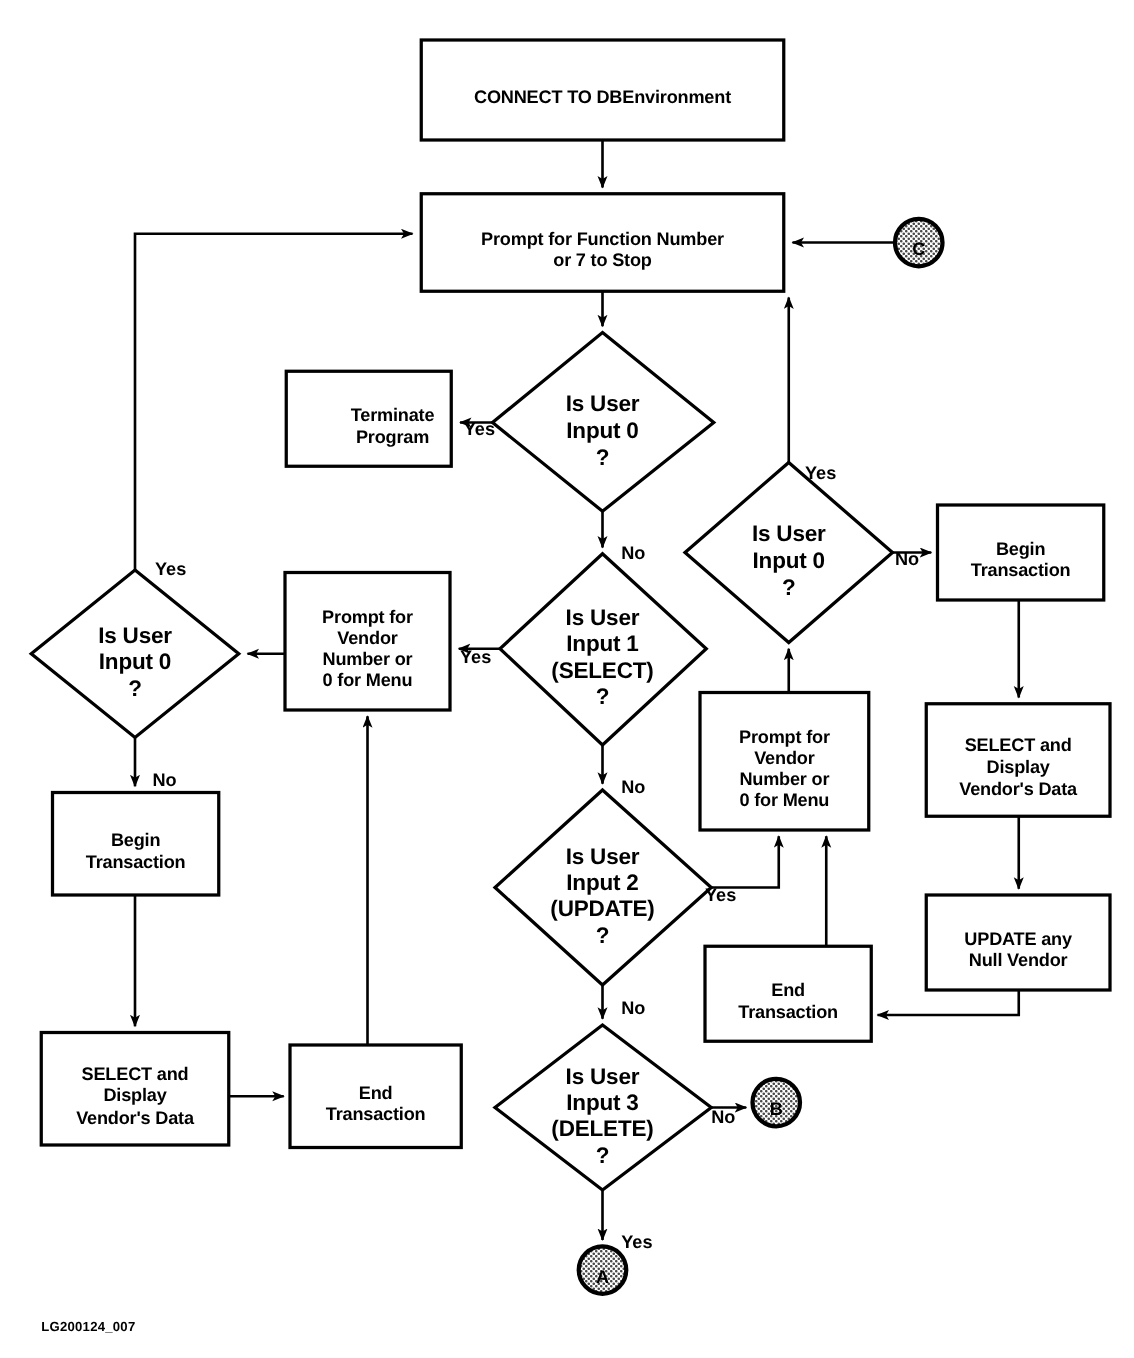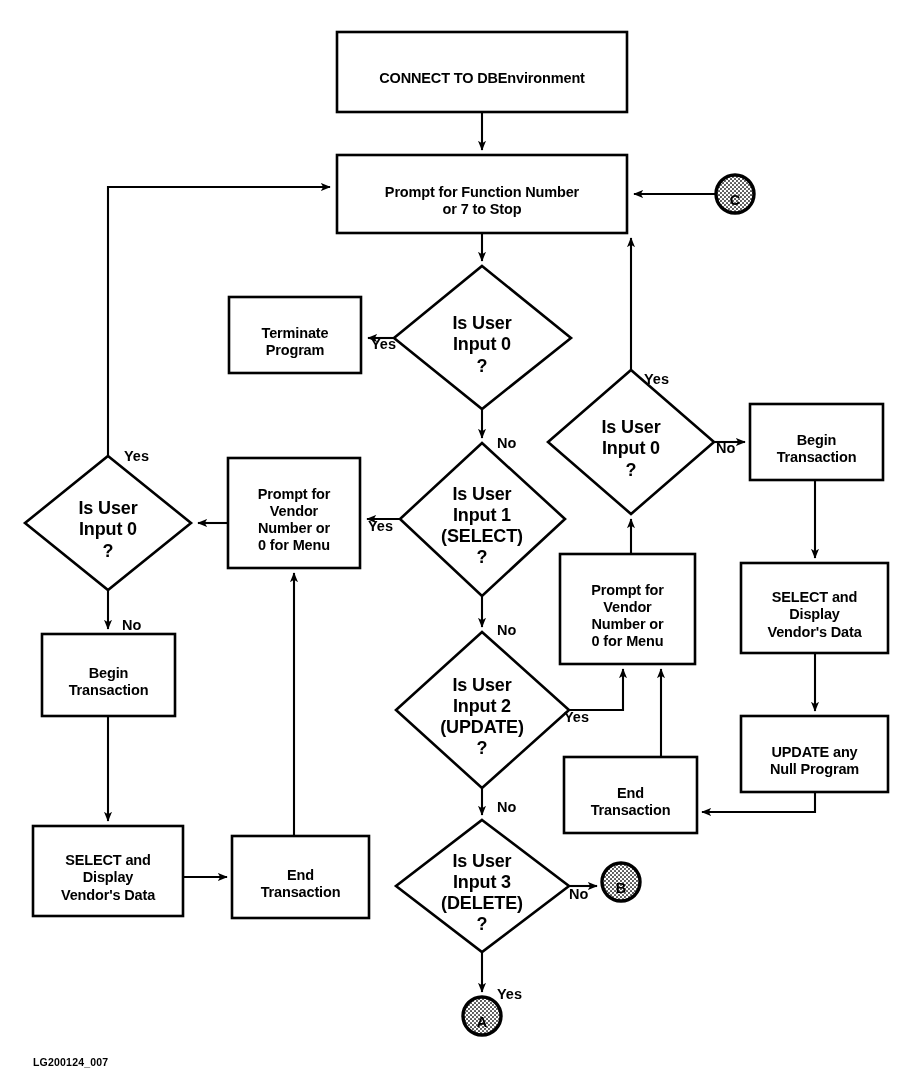--- a/index.html
+++ b/index.html
@@ -180,21 +180,21 @@
 
       <path d="M631,554 L631,519" marker-end="url(#arrow)"></path>
     </g>
   </svg>
 
   <div class="node-label box-label-wide" style="left:337px; top:32px; width:290px; height:80px;">CONNECT TO DBEnvironment</div>
 
   <div class="node-label box-label-wide" style="left:337px; top:155px; width:290px; height:78px;">Prompt for Function Number
 or 7 to Stop</div>
 
-  <div class="node-label box-label" style="left:229px; top:297px; width:132px; height:76px;">Terminate
+  <div class="node-label box-label" style="left:229px; top:297px; width:132px; height:76px;padding-left:19px;">Terminate
 Program</div>
 
   <div class="node-label diamond-label" style="left:404px; top:296px; width:156px; height:84px;">Is User
 Input 0
 ?</div>
 
   <div class="node-label diamond-label" style="left:404px; top:467px; width:156px; height:104px;">Is User
 Input 1
 (SELECT)
 ?</div>
@@ -223,21 +223,21 @@
 ?</div>
 
   <div class="node-label box-label" style="left:750px; top:404px; width:133px; height:76px;">Begin
 Transaction</div>
 
   <div class="node-label box-label" style="left:741px; top:563px; width:147px; height:90px;">SELECT and
 Display
 Vendor's Data</div>
 
   <div class="node-label box-label" style="left:741px; top:716px; width:147px; height:76px;">UPDATE any
-Null Program</div>
+Null Vendor</div>
 
   <div class="node-label box-label" style="left:560px; top:554px; width:135px; height:110px;">Prompt for
 Vendor
 Number or
 0 for Menu</div>
 
   <div class="node-label box-label" style="left:564px; top:757px; width:133px; height:76px;">End
 Transaction</div>
 
   <div class="node-label diamond-label" style="left:404px; top:658px; width:156px; height:104px;">Is User

